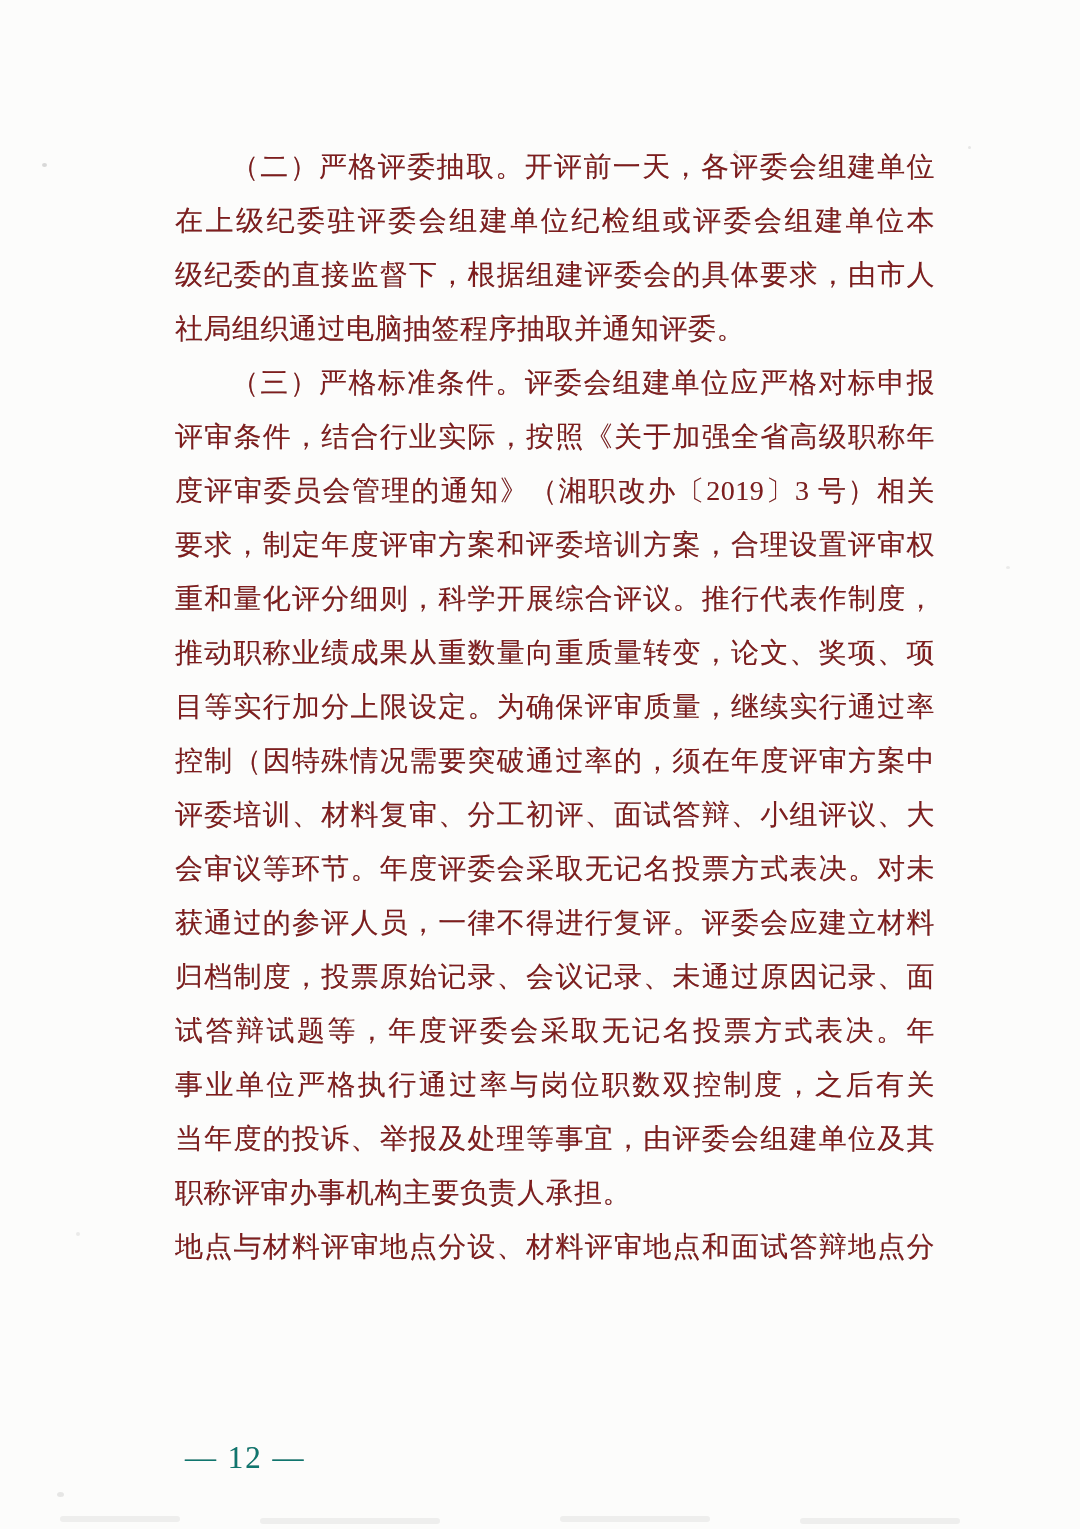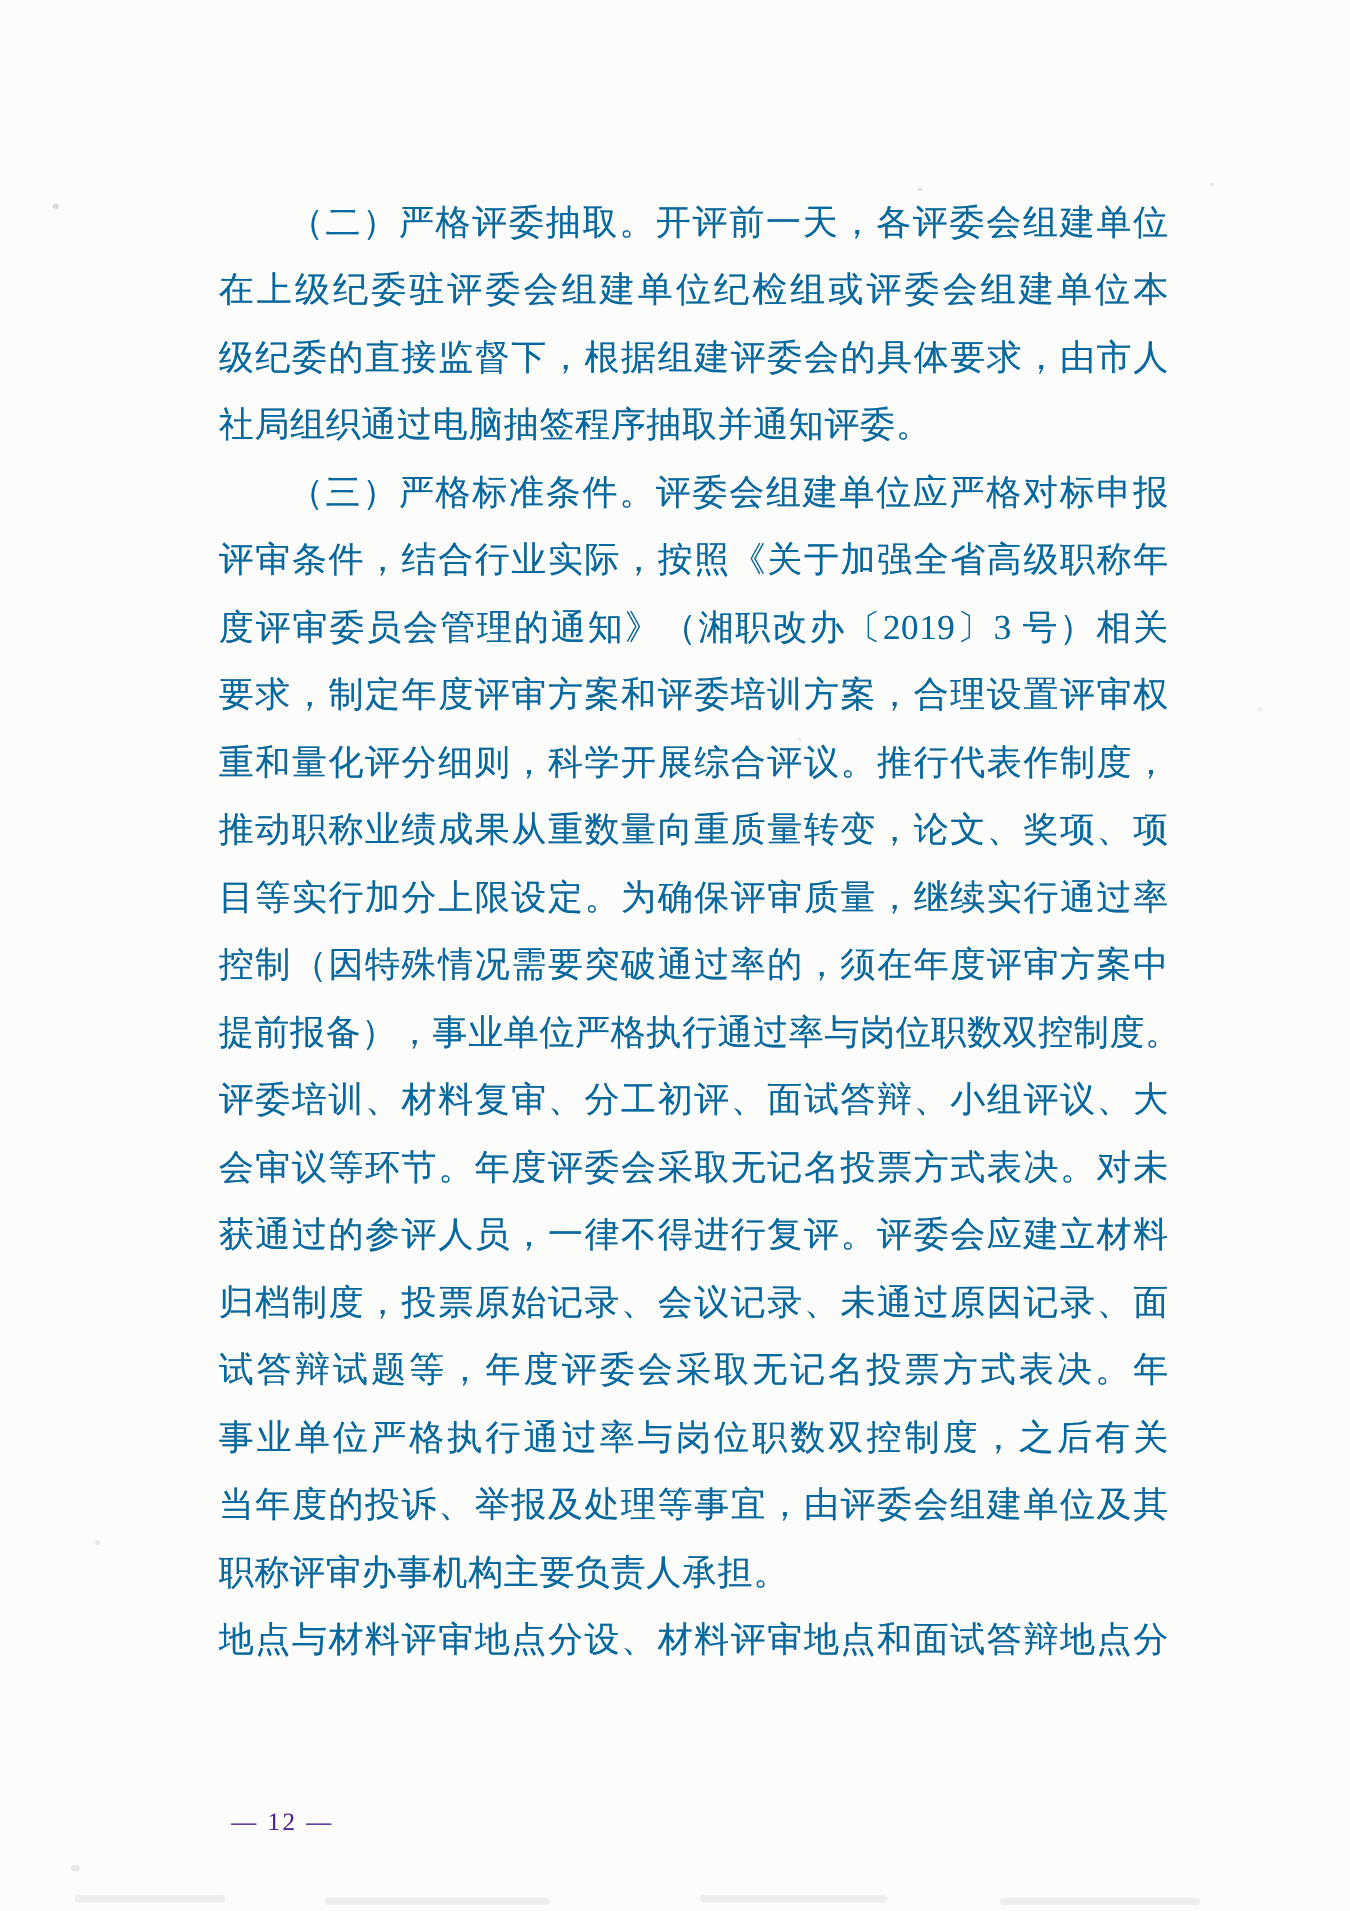--- a/index.html
+++ b/index.html
@@ -11,24 +11,24 @@
     position: relative;
     width: 1080px;
     height: 1529px;
     margin: 0 auto;
     background: #fcfcfb;
     overflow: hidden;
     font-family: "Liberation Serif", "DejaVu Serif", serif;
   }
   .doc-body {
     position: absolute;
-    top: 152px;
+    top: 140px;
     left: 175px;
     width: 760px;
-    color: #0369a1;
+    color: #7f1d1d;
     font-family: Liberation Serif, serif;
   }
   .line {
     font-size: 28px;
     line-height: 54px;
     height: 54px;
     white-space: nowrap;
     text-align: justify;
     text-align-last: justify;
     text-justify: inter-character;
@@ -38,23 +38,23 @@
   .line.first {
     text-indent: 2em;
   }
   .line.para-end {
     text-align-last: left;
   }
   .footer {
     position: absolute;
     top: 1438px;
     left: 185px;
-    font-size: 20px;
+    font-size: 31px;
     line-height: 40px;
-    color: #4c1d95;
+    color: #0f766e;
     letter-spacing: 2px;
     text-shadow: 0 0 0.5px rgba(60,60,60,0.4);
   }
   
   .speck {
     position: absolute;
     background: rgba(90,90,90,0.22);
     border-radius: 50%;
   }
   .speck.s1 { left: 42px;  top: 163px;  width: 5px; height: 4px; }
@@ -85,21 +85,20 @@
       <div class="line">级纪委的直接监督下，根据组建评委会的具体要求，由市人</div>
       <div class="line para-end">社局组织通过电脑抽签程序抽取并通知评委。</div>
       <div class="line first">（三）严格标准条件。评委会组建单位应严格对标申报</div>
       <div class="line">评审条件，结合行业实际，按照《关于加强全省高级职称年</div>
       <div class="line">度评审委员会管理的通知》（湘职改办〔2019〕3 号）相关</div>
       <div class="line">要求，制定年度评审方案和评委培训方案，合理设置评审权</div>
       <div class="line">重和量化评分细则，科学开展综合评议。推行代表作制度，</div>
       <div class="line">推动职称业绩成果从重数量向重质量转变，论文、奖项、项</div>
       <div class="line">目等实行加分上限设定。为确保评审质量，继续实行通过率</div>
       <div class="line">控制（因特殊情况需要突破通过率的，须在年度评审方案中</div>
-      <div class="line para-end">提前报备），事业单位严格执行通过率与岗位职数双控制度。</div>
       <div class="line">评委培训、材料复审、分工初评、面试答辩、小组评议、大</div>
       <div class="line">会审议等环节。年度评委会采取无记名投票方式表决。对未</div>
       <div class="line">获通过的参评人员，一律不得进行复评。评委会应建立材料</div>
       <div class="line">归档制度，投票原始记录、会议记录、未通过原因记录、面</div>
       <div class="line">试答辩试题等，年度评委会采取无记名投票方式表决。年</div>
       <div class="line">事业单位严格执行通过率与岗位职数双控制度，之后有关</div>
       <div class="line">当年度的投诉、举报及处理等事宜，由评委会组建单位及其</div>
       <div class="line para-end">职称评审办事机构主要负责人承担。</div>
       <div class="line">地点与材料评审地点分设、材料评审地点和面试答辩地点分</div>
     </div>

